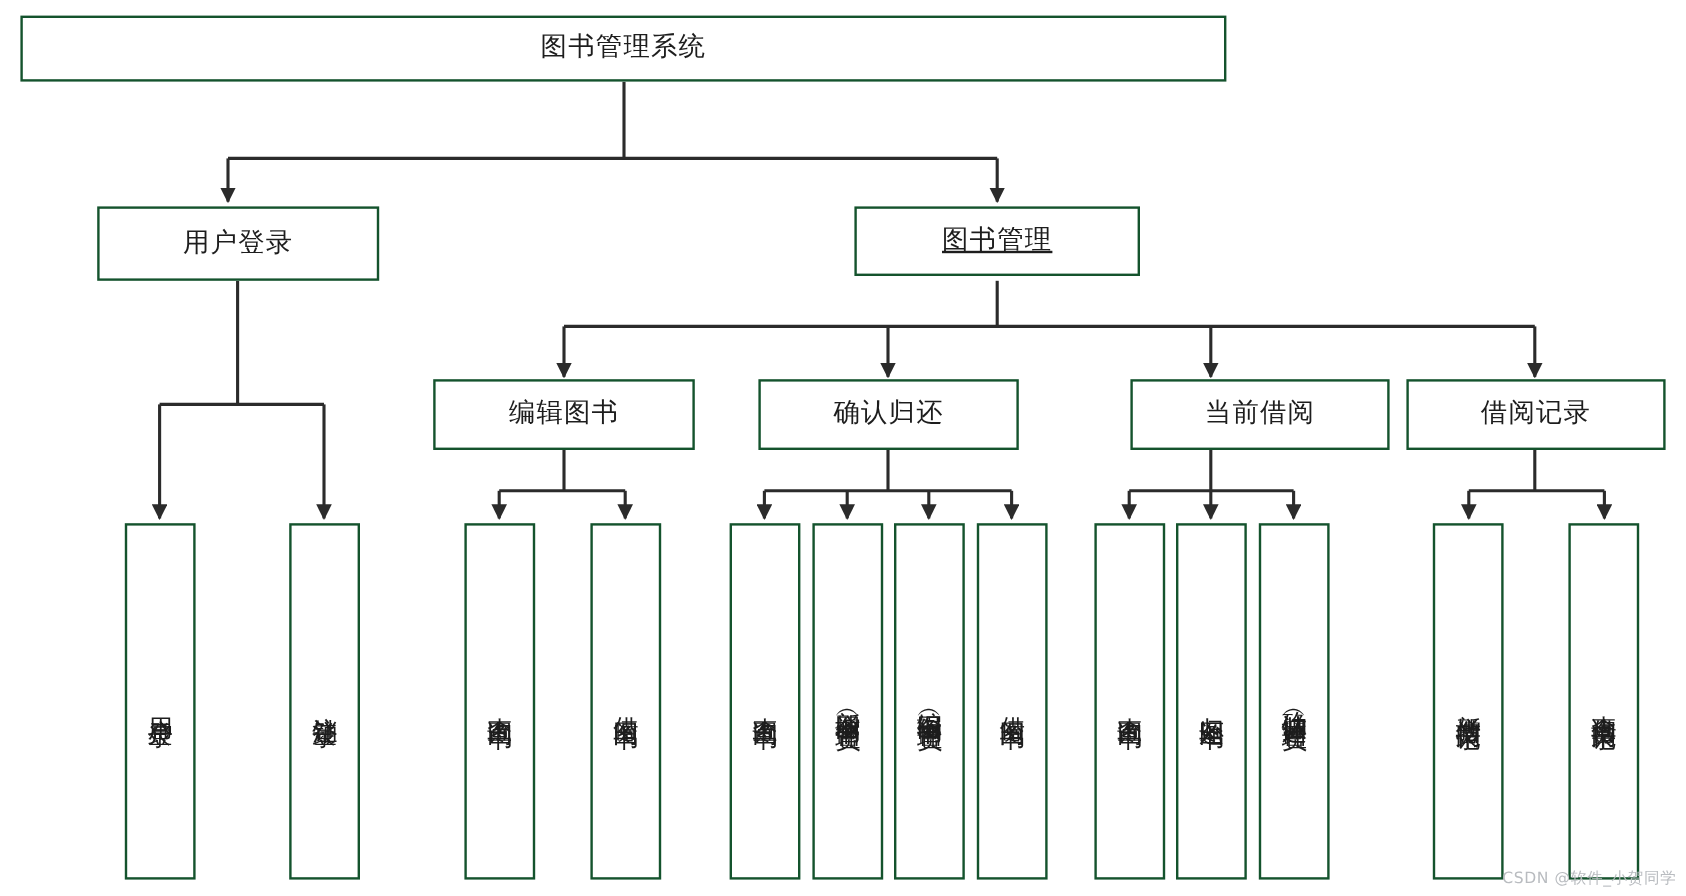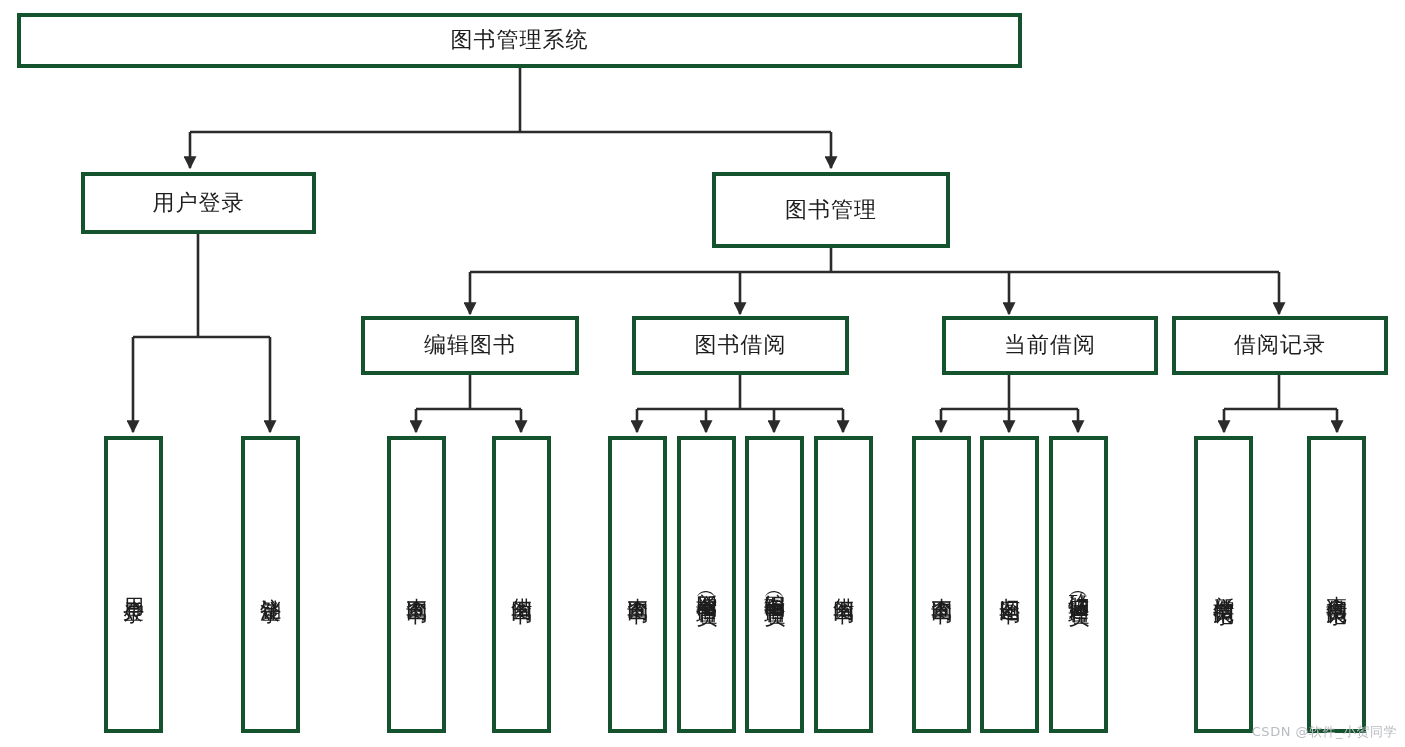--- a/index.html
+++ b/index.html
@@ -23,21 +23,21 @@
     left: 0;
     top: 0;
     width: 1405px;
     height: 747px;
     pointer-events: none;
   }
   .node {
     position: absolute;
     box-sizing: border-box;
     background: #ffffff;
-    border: 4px solid #14532d;
+    border: 2px solid #14532d;
     display: flex;
     align-items: center;
     justify-content: center;
     color: #1d1d1d;
   }
   .node.horizontal {
     font-size: 22px;
     line-height: 1.2;
     letter-spacing: 1px;
     white-space: nowrap;
@@ -125,30 +125,30 @@
   </svg>
 
   <div class="node horizontal" style="left:17px; top:13px; width:1005px; height:55px;">
     <span>图书管理系统</span>
   </div>
 
   <div class="node horizontal" style="left:81px; top:172px; width:235px; height:62px;">
     <span>用户登录</span>
   </div>
 
-  <div class="node horizontal" style="left:712px; top:172px; width:238px; height:76px;">
+  <div class="node horizontal" style="left:712px; top:172px; width:238px; height:58px;text-decoration:underline;">
     <span>图书管理</span>
   </div>
 
   <div class="node horizontal" style="left:361px; top:316px; width:218px; height:59px;">
     <span>编辑图书</span>
   </div>
 
   <div class="node horizontal" style="left:632px; top:316px; width:217px; height:59px;">
-    <span>图书借阅</span>
+    <span>确认归还</span>
   </div>
 
   <div class="node horizontal" style="left:902px; top:316px; width:216px; height:59px;margin-left:40px;">
     <span>当前借阅</span>
   </div>
 
   <div class="node horizontal" style="left:1172px; top:316px; width:216px; height:59px;text-align:right;">
     <span>借阅记录</span>
   </div>
 

